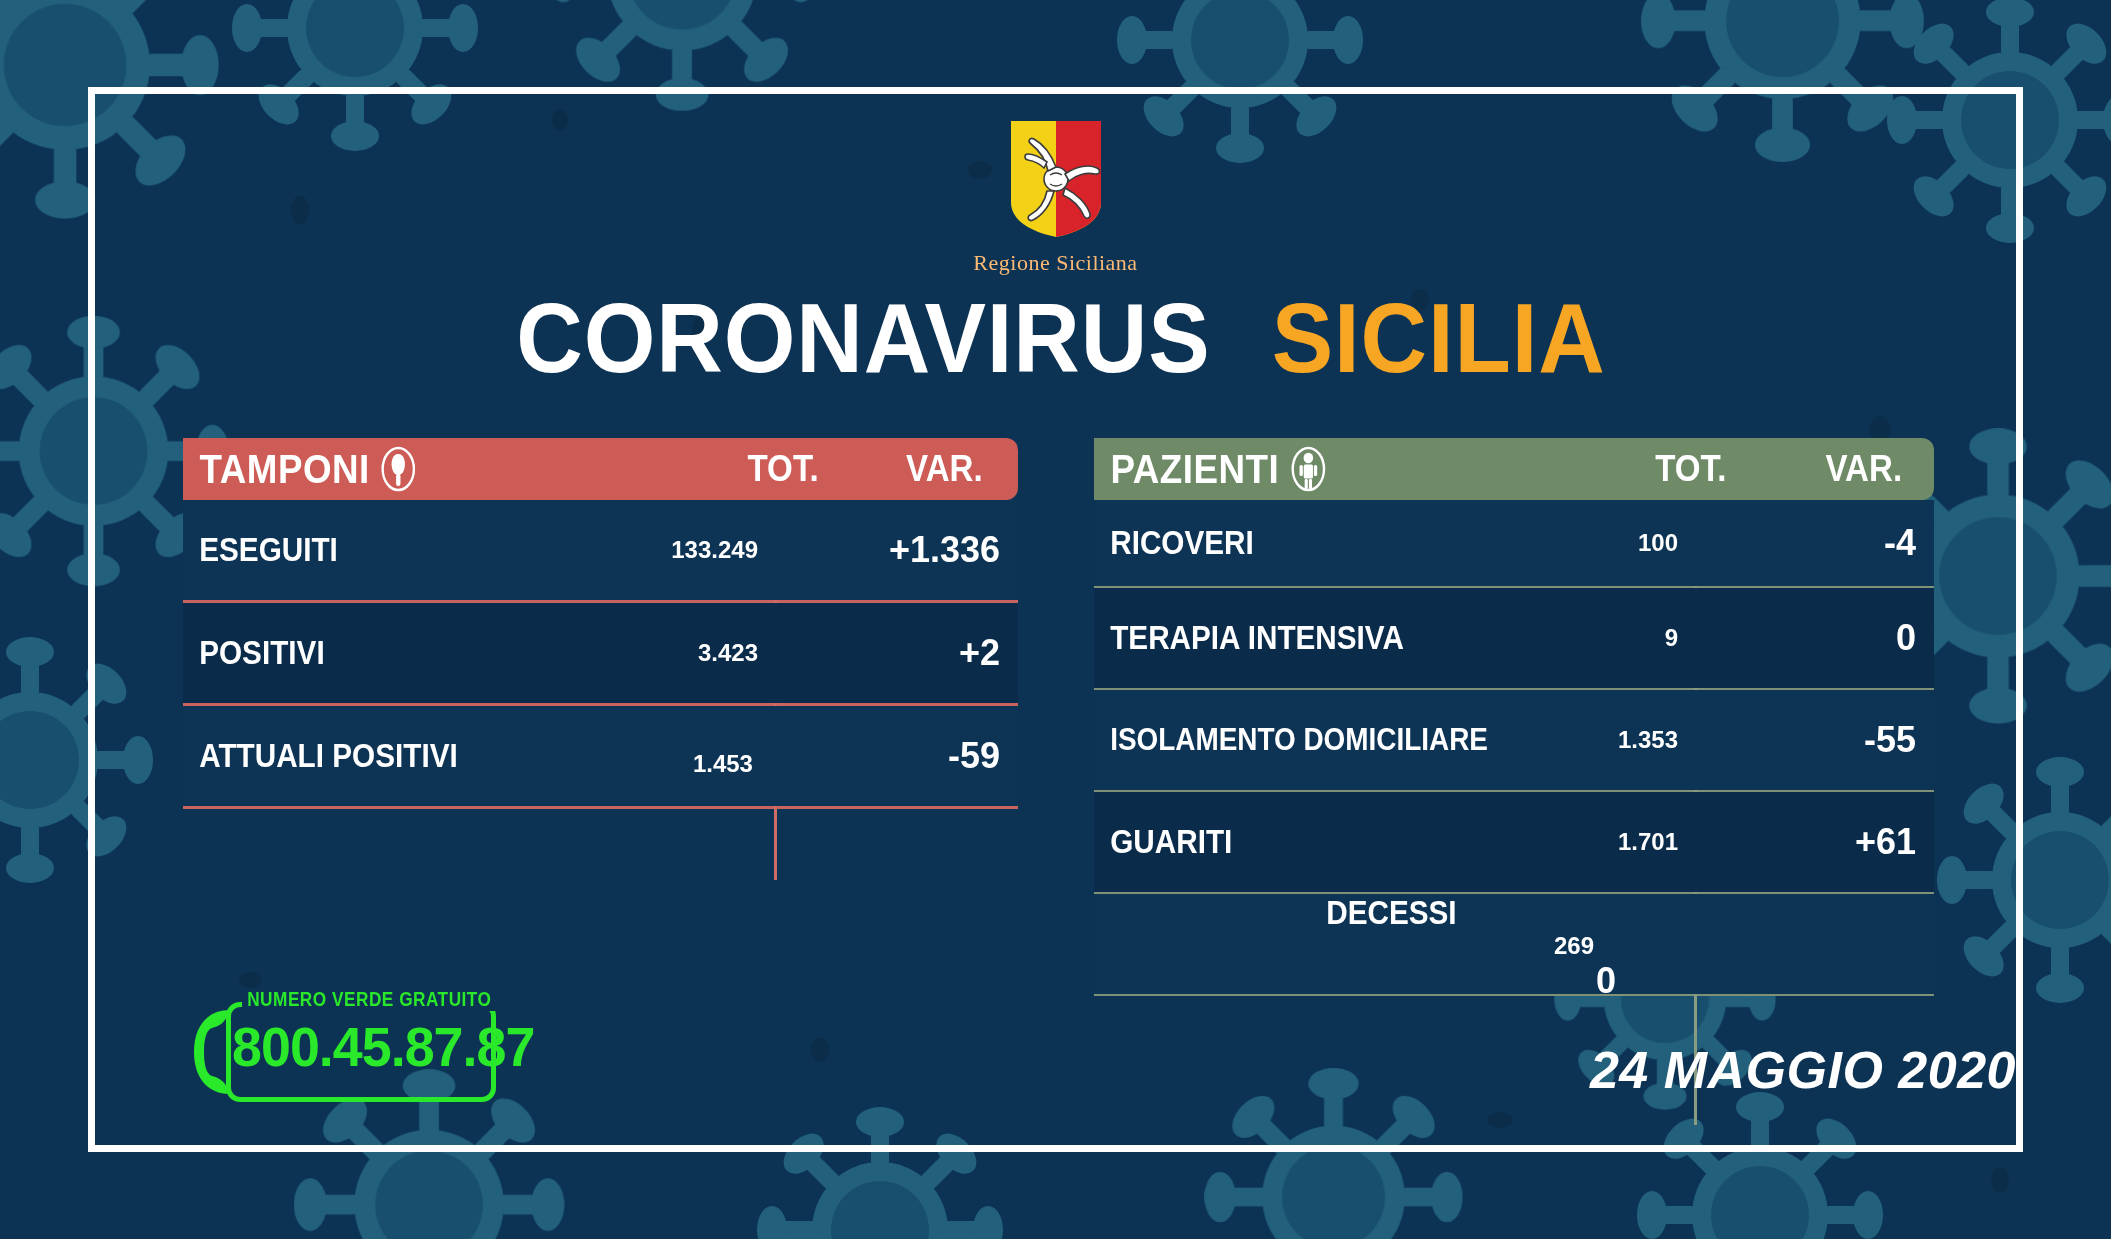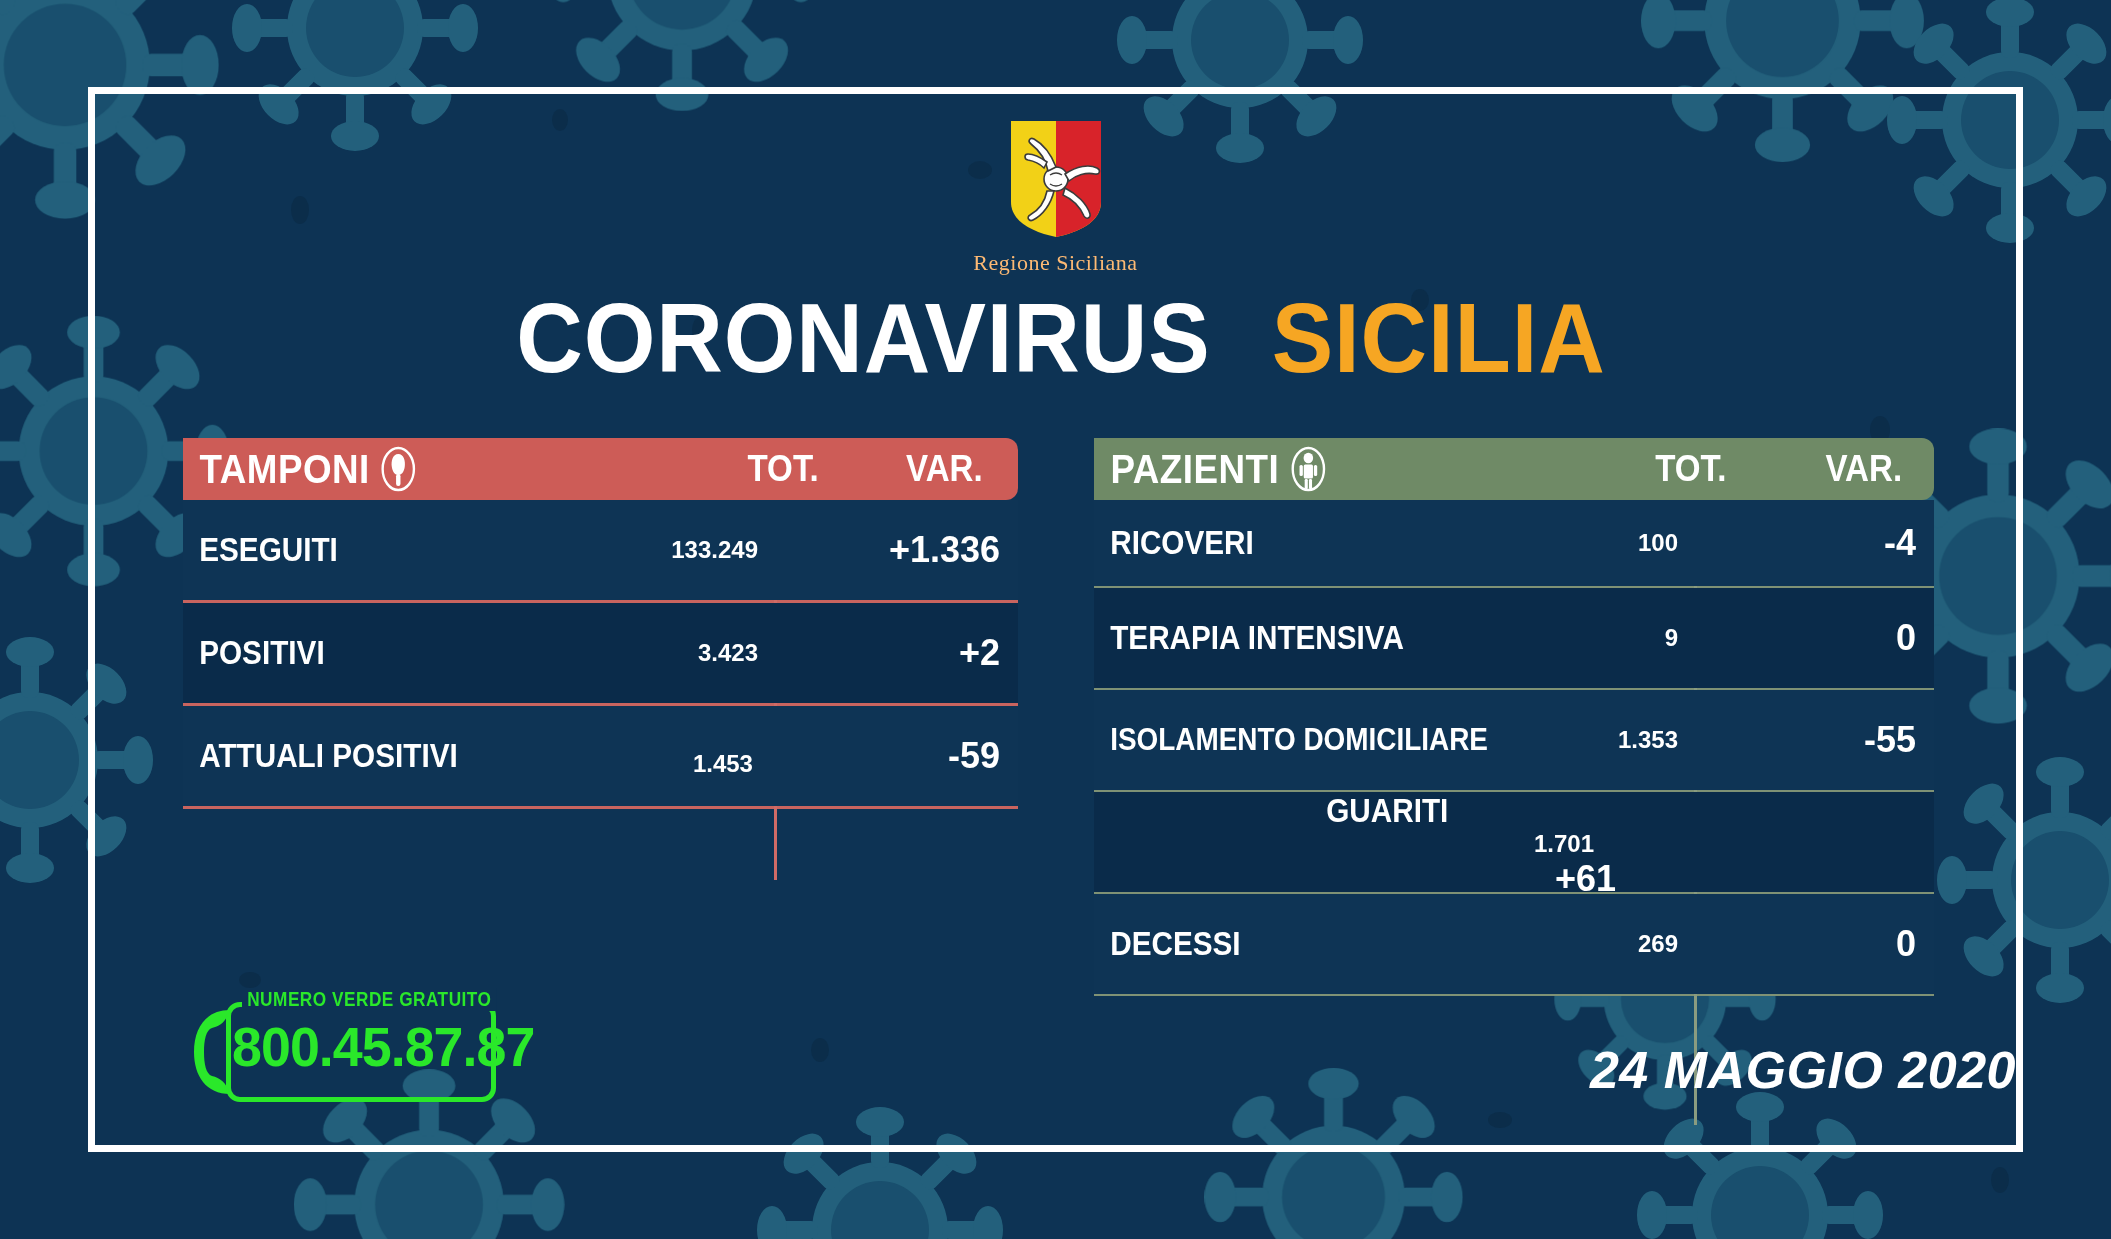--- a/index.html
+++ b/index.html
@@ -435,28 +435,28 @@
         </div>
         <div style="height:2px;background:#7f9275;"></div>
 
         <div class="trow" style="height:100px; background:#0e3455;">
           <div class="cell-label" style="width:408px; font-size:31px;">ISOLAMENTO DOMICILIARE</div>
           <div class="cell-num" style="width:192px;">1.353</div>
           <div class="cell-var" style="width:240px;">-55</div>
         </div>
         <div style="height:2px;background:#7f9275;"></div>
 
-        <div class="trow" style="height:100px; background:#0a2b4a;flex-direction:column;">
+        <div class="trow" style="height:100px; background:#0a2b4a;">
           <div class="cell-label" style="width:408px;">GUARITI</div>
           <div class="cell-num" style="width:192px;">1.701</div>
           <div class="cell-var" style="width:240px;">+61</div>
         </div>
         <div style="height:2px;background:#7f9275;"></div>
 
-        <div class="trow" style="height:100px; background:#0e3455;">
+        <div class="trow" style="height:100px; background:#0e3455;flex-direction:column;">
           <div class="cell-label" style="width:408px;">DECESSI</div>
           <div class="cell-num" style="width:192px;">269</div>
           <div class="cell-var" style="width:240px;">0</div>
         </div>
         <div style="height:2px;background:#7f9275;"></div>
       </div>
     </div>
 
     <div id="numero-verde">
       <div id="nv-frame"></div>

